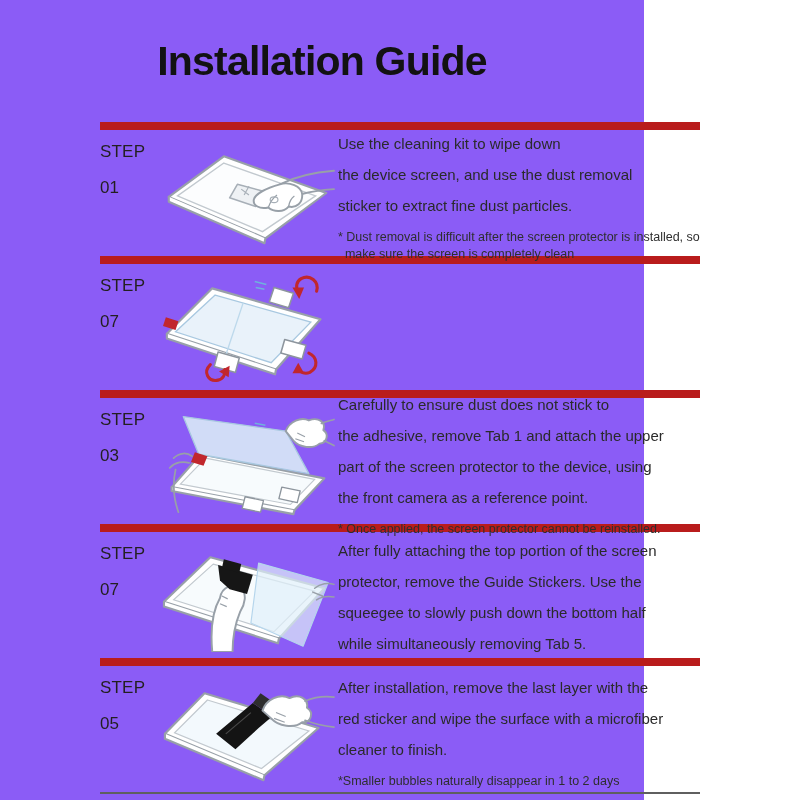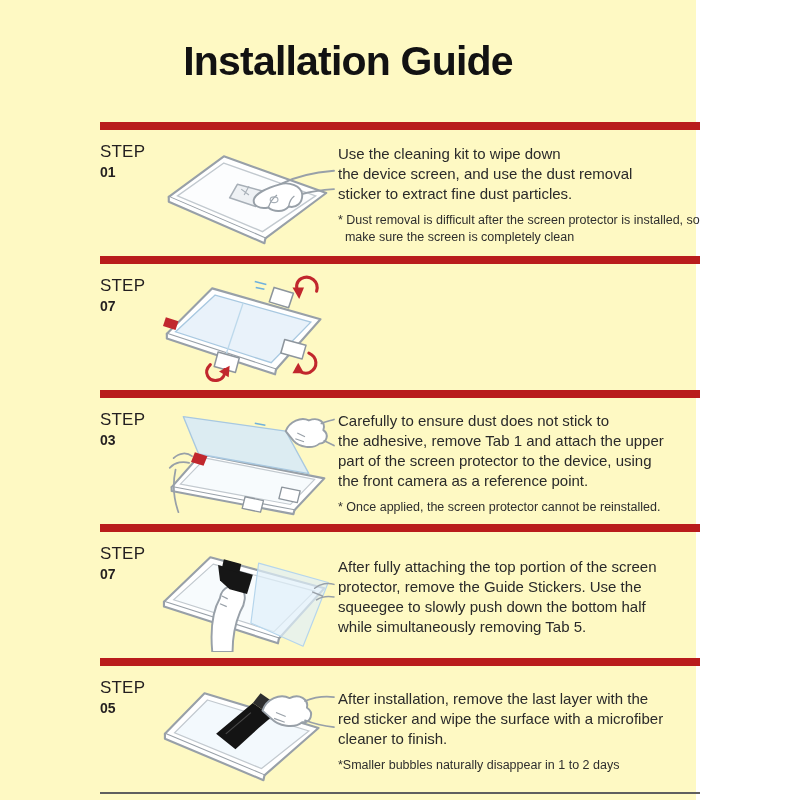--- a/index.html
+++ b/index.html
@@ -4,21 +4,21 @@
 <style>
   * { box-sizing: border-box; }
   html, body { margin: 0; padding: 0; }
   body {
     width: 800px; height: 800px;
     background: #ffffff;
     font-family: "Liberation Sans", sans-serif;
     color: #231f20;
     overflow: hidden;
   }
-  .page { width: 696px; height: 800px; background: #fef9c3; }
+  .page { width: 644px; height: 800px; background: #8b5cf6; }
 
   .header {
     height: 122px;
     display: flex; align-items: center; justify-content: center;
   }
   .title {
     margin: 0;
     font-size: 41px;
     font-weight: bold;
     letter-spacing: -0.8px;
@@ -36,33 +36,33 @@
     border-top: 8px solid #b91c1c;
     align-items: center;
   }
   .step-col {
     width: 58px;
     align-self: flex-start;
     padding-top: 12px;
     display: flex; flex-direction: column;
   }
   .step-word { font-size: 17px; letter-spacing: 0.2px; color: #231f20; }
-  .step-num  { font-size: 14px; font-weight: bold; margin-top: 2px; }
+  .step-num  { font-size: 17px; font-weight: normal; margin-top: 16px; }
 
   .illus-col {
     width: 180px;
     display: flex; align-items: center; justify-content: center;
   }
   .illus-col svg { display: block; }
 
   .text-col { flex: 1; padding-top: 4px; }
   .desc {
     margin: 0;
     font-size: 15px;
-    line-height: 20px;
+    line-height: 31px;
     white-space: pre-wrap;
     color: #2a2a2a;
   }
   .footnote {
     margin: 8px 0 0;
     font-size: 12.5px;
     line-height: 17px;
     white-space: pre-wrap;
     color: #2e2e2e;
   }

